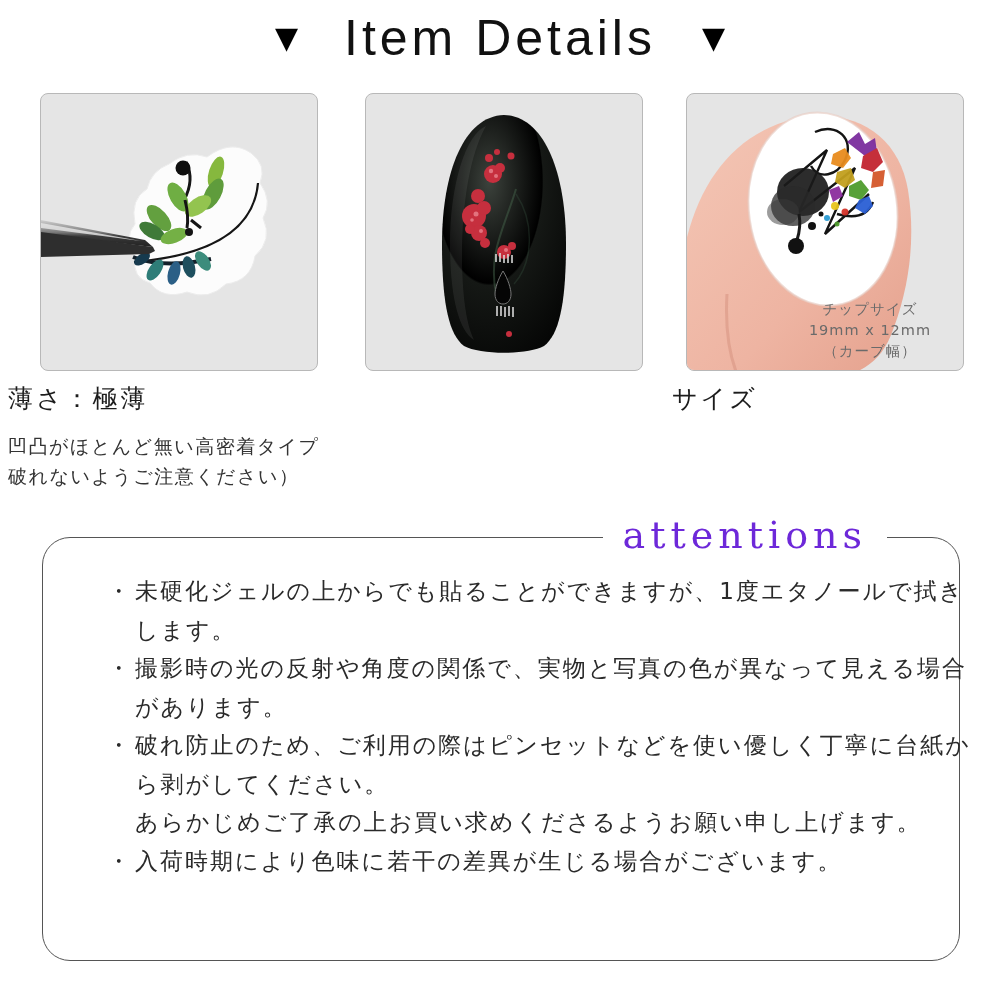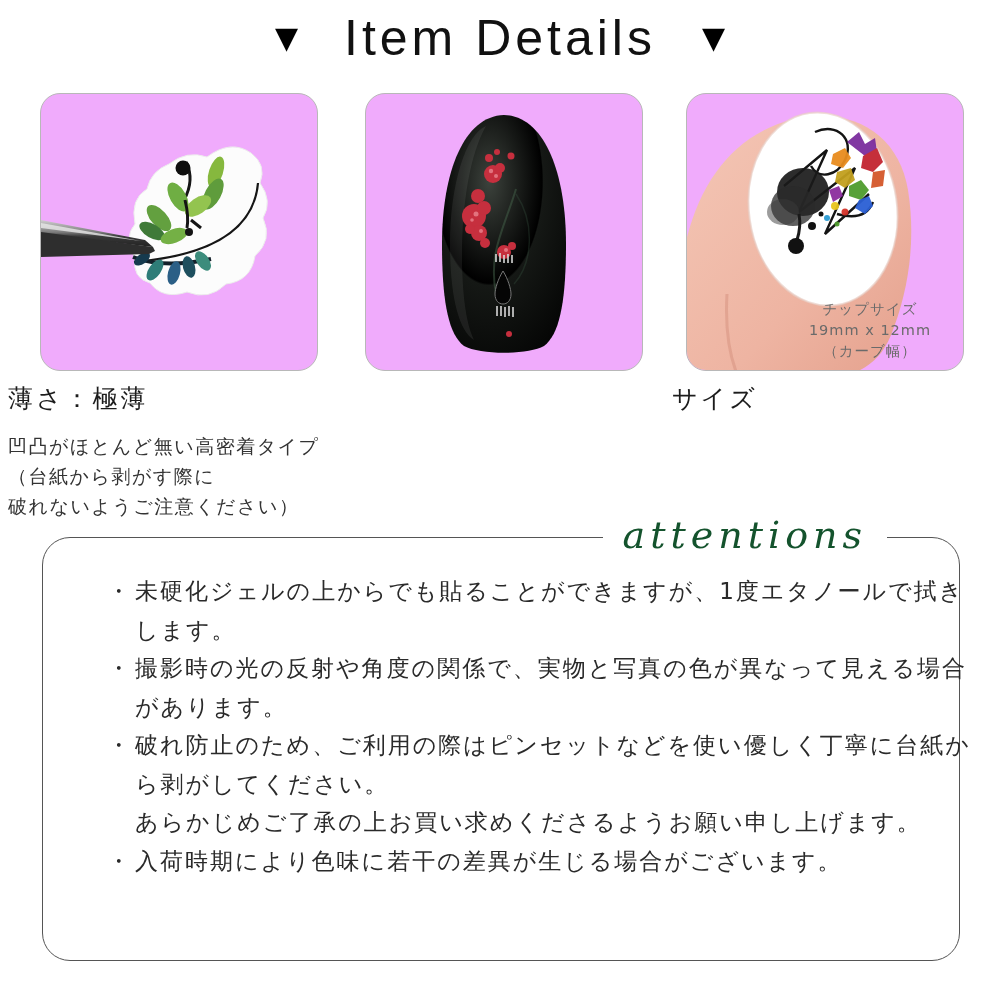--- a/index.html
+++ b/index.html
@@ -7,41 +7,41 @@
         font-family:"DejaVu Sans",sans-serif;color:#222;}
 
   
   .header{position:absolute;top:6px;left:0;width:1000px;height:64px;
           display:flex;justify-content:center;align-items:center;gap:46px;}
   .header .tri{font-size:30px;color:#000;line-height:1;}
   .header .title{font-family:"Liberation Sans",sans-serif;font-weight:300;
                  font-size:50px;letter-spacing:4px;color:#111;line-height:1;}
 
   
-  .card{position:absolute;top:93px;width:276px;height:276px;background:#f0abfc;
-        border:1px solid #b8b8b8;border-radius:20px;overflow:hidden;}
+  .card{position:absolute;top:93px;width:276px;height:276px;background:#e5e5e5;
+        border:1px solid #b8b8b8;border-radius:8px;overflow:hidden;}
   .card svg{display:block;width:276px;height:276px;}
   .card1{left:40px;} .card2{left:365px;} .card3{left:686px;}
   .chip-note{position:absolute;right:4px;bottom:8px;width:178px;text-align:center;
              font-size:14.5px;line-height:21px;color:#6a6a6a;letter-spacing:1px;}
 
   
   .caption{position:absolute;width:340px;text-align:left;}
   .cap1{left:8px;} .cap2{left:333px;} .cap3{left:672px;}
   .caption .cap-title{position:relative;top:0;font-size:25px;letter-spacing:3px;
                       color:#1c1c1c;margin:0 0 16px 0;}
   .caption{top:382px;}
   .caption .cap-line{font-size:19px;line-height:30px;letter-spacing:1.5px;color:#333;}
 
   
   .att-box{position:absolute;left:42px;top:537px;width:918px;height:424px;
            border:1px solid #555;border-radius:28px;background:#fff;box-sizing:border-box;}
   .att-label{position:absolute;top:-27px;right:72px;background:#fff;padding:0 20px;
-             font-family:"DejaVu Serif",serif;font-style:italic;font-size:38px;
-             letter-spacing:5px;color:#14532d;line-height:48px;}
+             font-family:"DejaVu Serif",serif;font-size:38px;
+             letter-spacing:5px;color:#6d28d9;line-height:48px;}
   .att-content{position:absolute;left:0;top:34px;width:100%;}
   .att-line{font-size:23px;line-height:38.5px;letter-spacing:2px;color:#2a2a2a;
             padding-left:92px;white-space:nowrap;}
   .att-line.first{padding-left:64px;}
   .att-line .bullet{display:inline-block;width:28px;color:#2a2a2a;}
 </style>
 </head>
 <body>
 
 <div class="page">
@@ -203,21 +203,20 @@
     <div class="chip-note">
       <div>チップサイズ</div>
       <div>19mm x 12mm</div>
       <div>（カーブ幅）</div>
     </div>
   </div>
 
   <div class="caption cap1">
     <div class="cap-title">薄さ：極薄</div>
     <div class="cap-line">凹凸がほとんど無い高密着タイプ</div>
-    <div class="cap-line">（台紙から剥がす際に</div>
     <div class="cap-line">破れないようご注意ください）</div>
   </div>
   <div class="caption cap3">
     <div class="cap-title">サイズ</div>
   </div>
 
   <div class="att-box">
     <div class="att-label">attentions</div>
     <div class="att-content">
 

